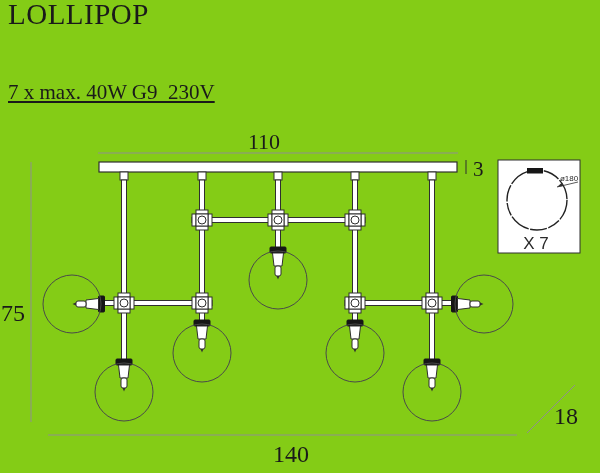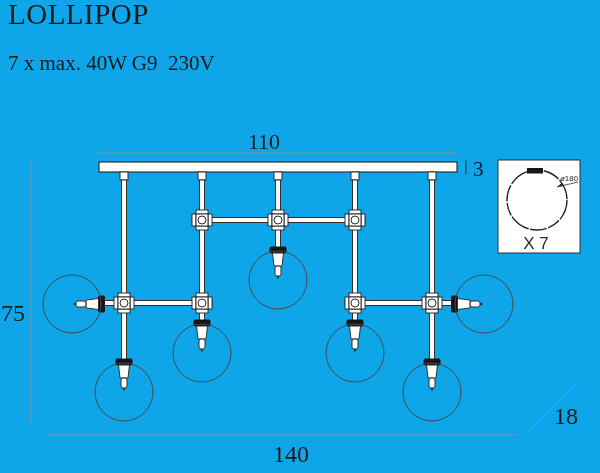--- a/index.html
+++ b/index.html
@@ -1,21 +1,21 @@
 <!DOCTYPE html>
 <html><head>
 <meta charset="utf-8">
 <style>
   html,body{margin:0;padding:0;background:#fff;}
-  .page{position:relative;width:600px;height:473px;background:#0ea5e9;overflow:hidden;
+  .page{position:relative;width:600px;height:473px;background:#84cc16;overflow:hidden;
         font-family:"Liberation Serif",serif;color:#1a1a1a;}
   .hdr{position:absolute;left:8px;}
   .hdr-title{top:-2px;font-size:29px;letter-spacing:.5px;}
   .hdr-code{top:34px;font-size:21px;}
-  .hdr-spec{top:51px;font-size:21px;white-space:pre;}
+  .hdr-spec{top:80px;font-size:21px;white-space:pre;text-decoration:underline;}
   svg{position:absolute;left:0;top:0;}
   svg text{font-family:"Liberation Serif",serif;fill:#1a1a1a;}
   .tech{font-family:"Liberation Sans",sans-serif;fill:#2a2a2a;}
 </style>
 </head>
 <body>
 
 <div class="page">
 
   <div class="hdr hdr-title">LOLLIPOP</div>

